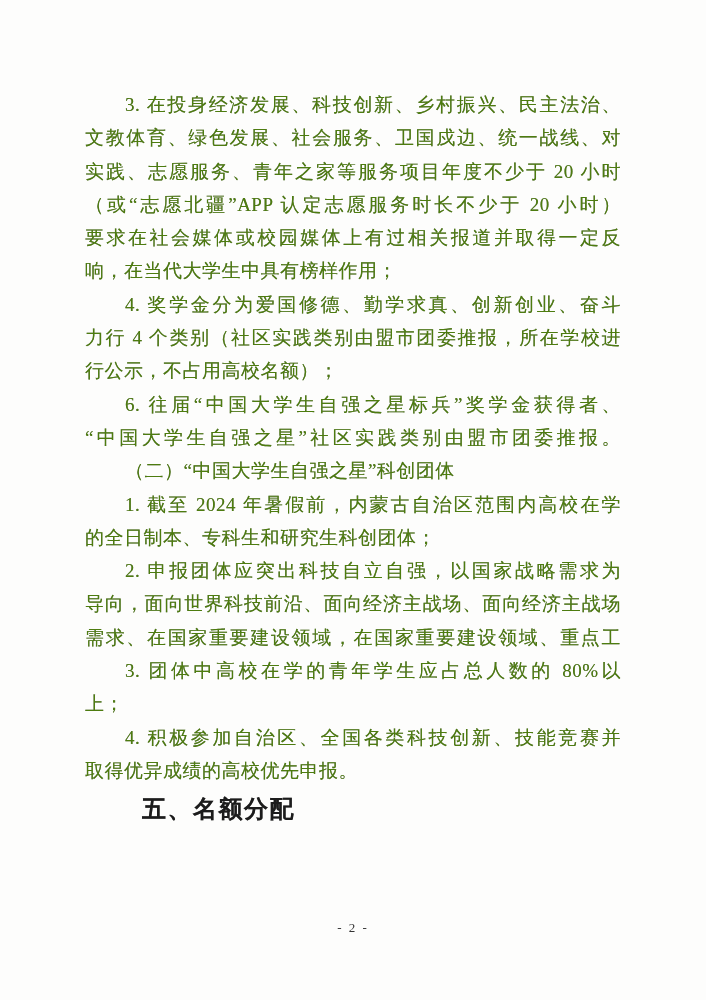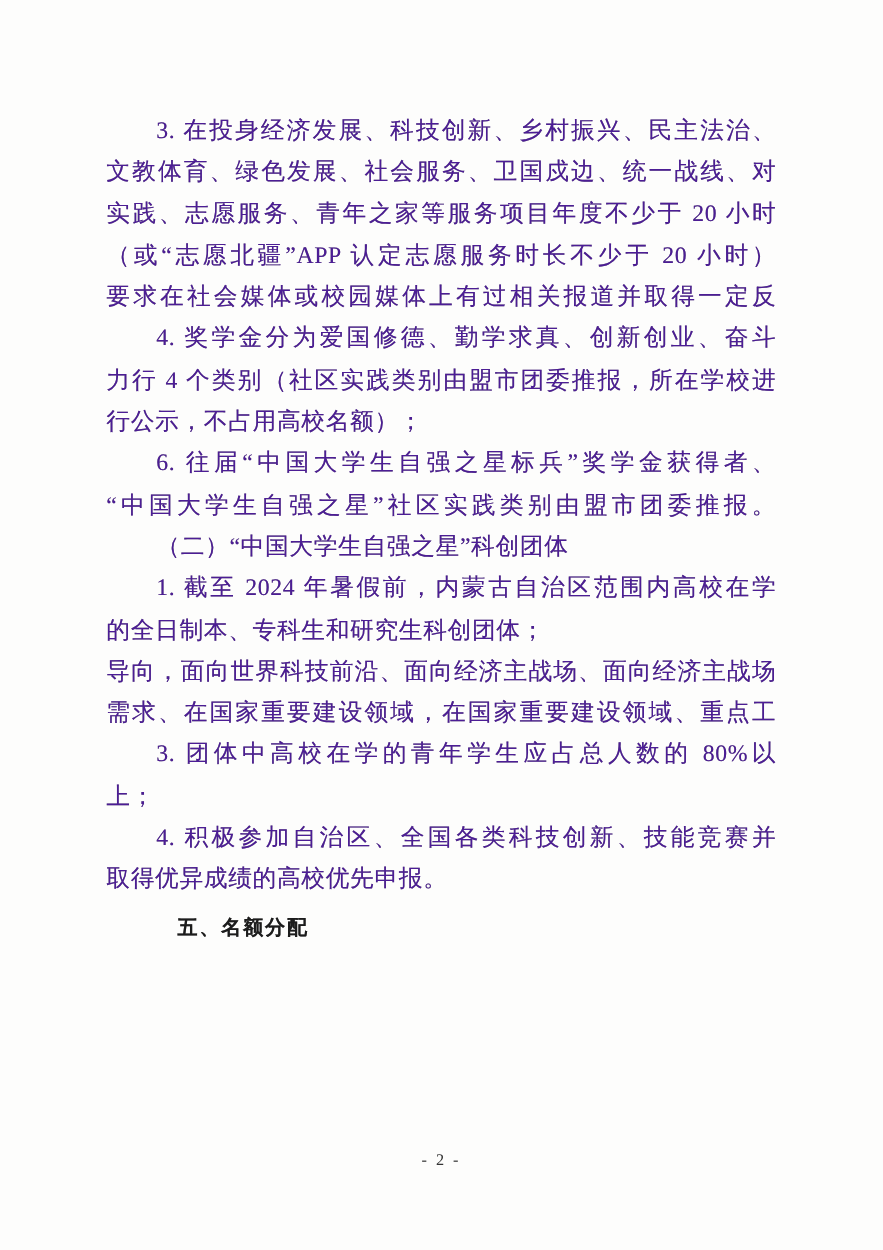--- a/index.html
+++ b/index.html
@@ -25,35 +25,35 @@
     left: 85px;
     top: 88px;
     width: 536px;
   }
   .line {
     font-size: 19px;
     line-height: 33.3px;
     height: 33.3px;
     letter-spacing: 0.5px;
     text-align: justify;
-    color: #4c1d95;
+    color: #4d7c0f;
     text-shadow: 0 0 0.5px rgba(45,45,45,0.55);
     white-space: normal;
     overflow: hidden;
   }
   .line.indent {
     padding-left: 40px;
   }
   .line.fill {
     text-align-last: justify;
   }
   .line.heading {
     font-family: "Liberation Sans", "DejaVu Sans", sans-serif;
     font-weight: 700;
-    font-size: 16px;
+    font-size: 24px;
     letter-spacing: 1.5px;
     color: #1c1c1c;
     padding-left: 57px;
     margin-top: 5px;
     text-align: left;
     text-align-last: left;
     text-shadow: 0 0 0.4px rgba(20,20,20,0.6);
   }
   .footer {
     position: absolute;
@@ -70,28 +70,30 @@
 </head>
 <body>
 
 <div class="page">
   <div class="content">
       <div class="line indent fill">3. 在投身经济发展、科技创新、乡村振兴、民主法治、</div>
       <div class="line fill">文教体育、绿色发展、社会服务、卫国戍边、统一战线、对</div>
       <div class="line fill">实践、志愿服务、青年之家等服务项目年度不少于 20 小时</div>
       <div class="line fill">（或“志愿北疆”APP 认定志愿服务时长不少于 20 小时）</div>
       <div class="line fill">要求在社会媒体或校园媒体上有过相关报道并取得一定反</div>
+      <div class="line">响，在当代大学生中具有榜样作用；</div>
       <div class="line indent fill">4. 奖学金分为爱国修德、勤学求真、创新创业、奋斗</div>
       <div class="line fill">力行 4 个类别（社区实践类别由盟市团委推报，所在学校进</div>
       <div class="line">行公示，不占用高校名额）；</div>
       <div class="line indent fill">6. 往届“中国大学生自强之星标兵”奖学金获得者、</div>
       <div class="line fill">“中国大学生自强之星”社区实践类别由盟市团委推报。</div>
       <div class="line indent">（二）“中国大学生自强之星”科创团体</div>
       <div class="line indent fill">1. 截至 2024 年暑假前，内蒙古自治区范围内高校在学</div>
       <div class="line">的全日制本、专科生和研究生科创团体；</div>
+      <div class="line indent fill">2. 申报团体应突出科技自立自强，以国家战略需求为</div>
       <div class="line fill">导向，面向世界科技前沿、面向经济主战场、面向经济主战场</div>
       <div class="line fill">需求、在国家重要建设领域，在国家重要建设领域、重点工程、</div>
       <div class="line indent fill">3. 团体中高校在学的青年学生应占总人数的 80%以</div>
       <div class="line">上；</div>
       <div class="line indent fill">4. 积极参加自治区、全国各类科技创新、技能竞赛并</div>
       <div class="line">取得优异成绩的高校优先申报。</div>
       <div class="line indent heading">五、名额分配</div>
     </div>
   <div class="footer">- 2 -</div>
 </div>

